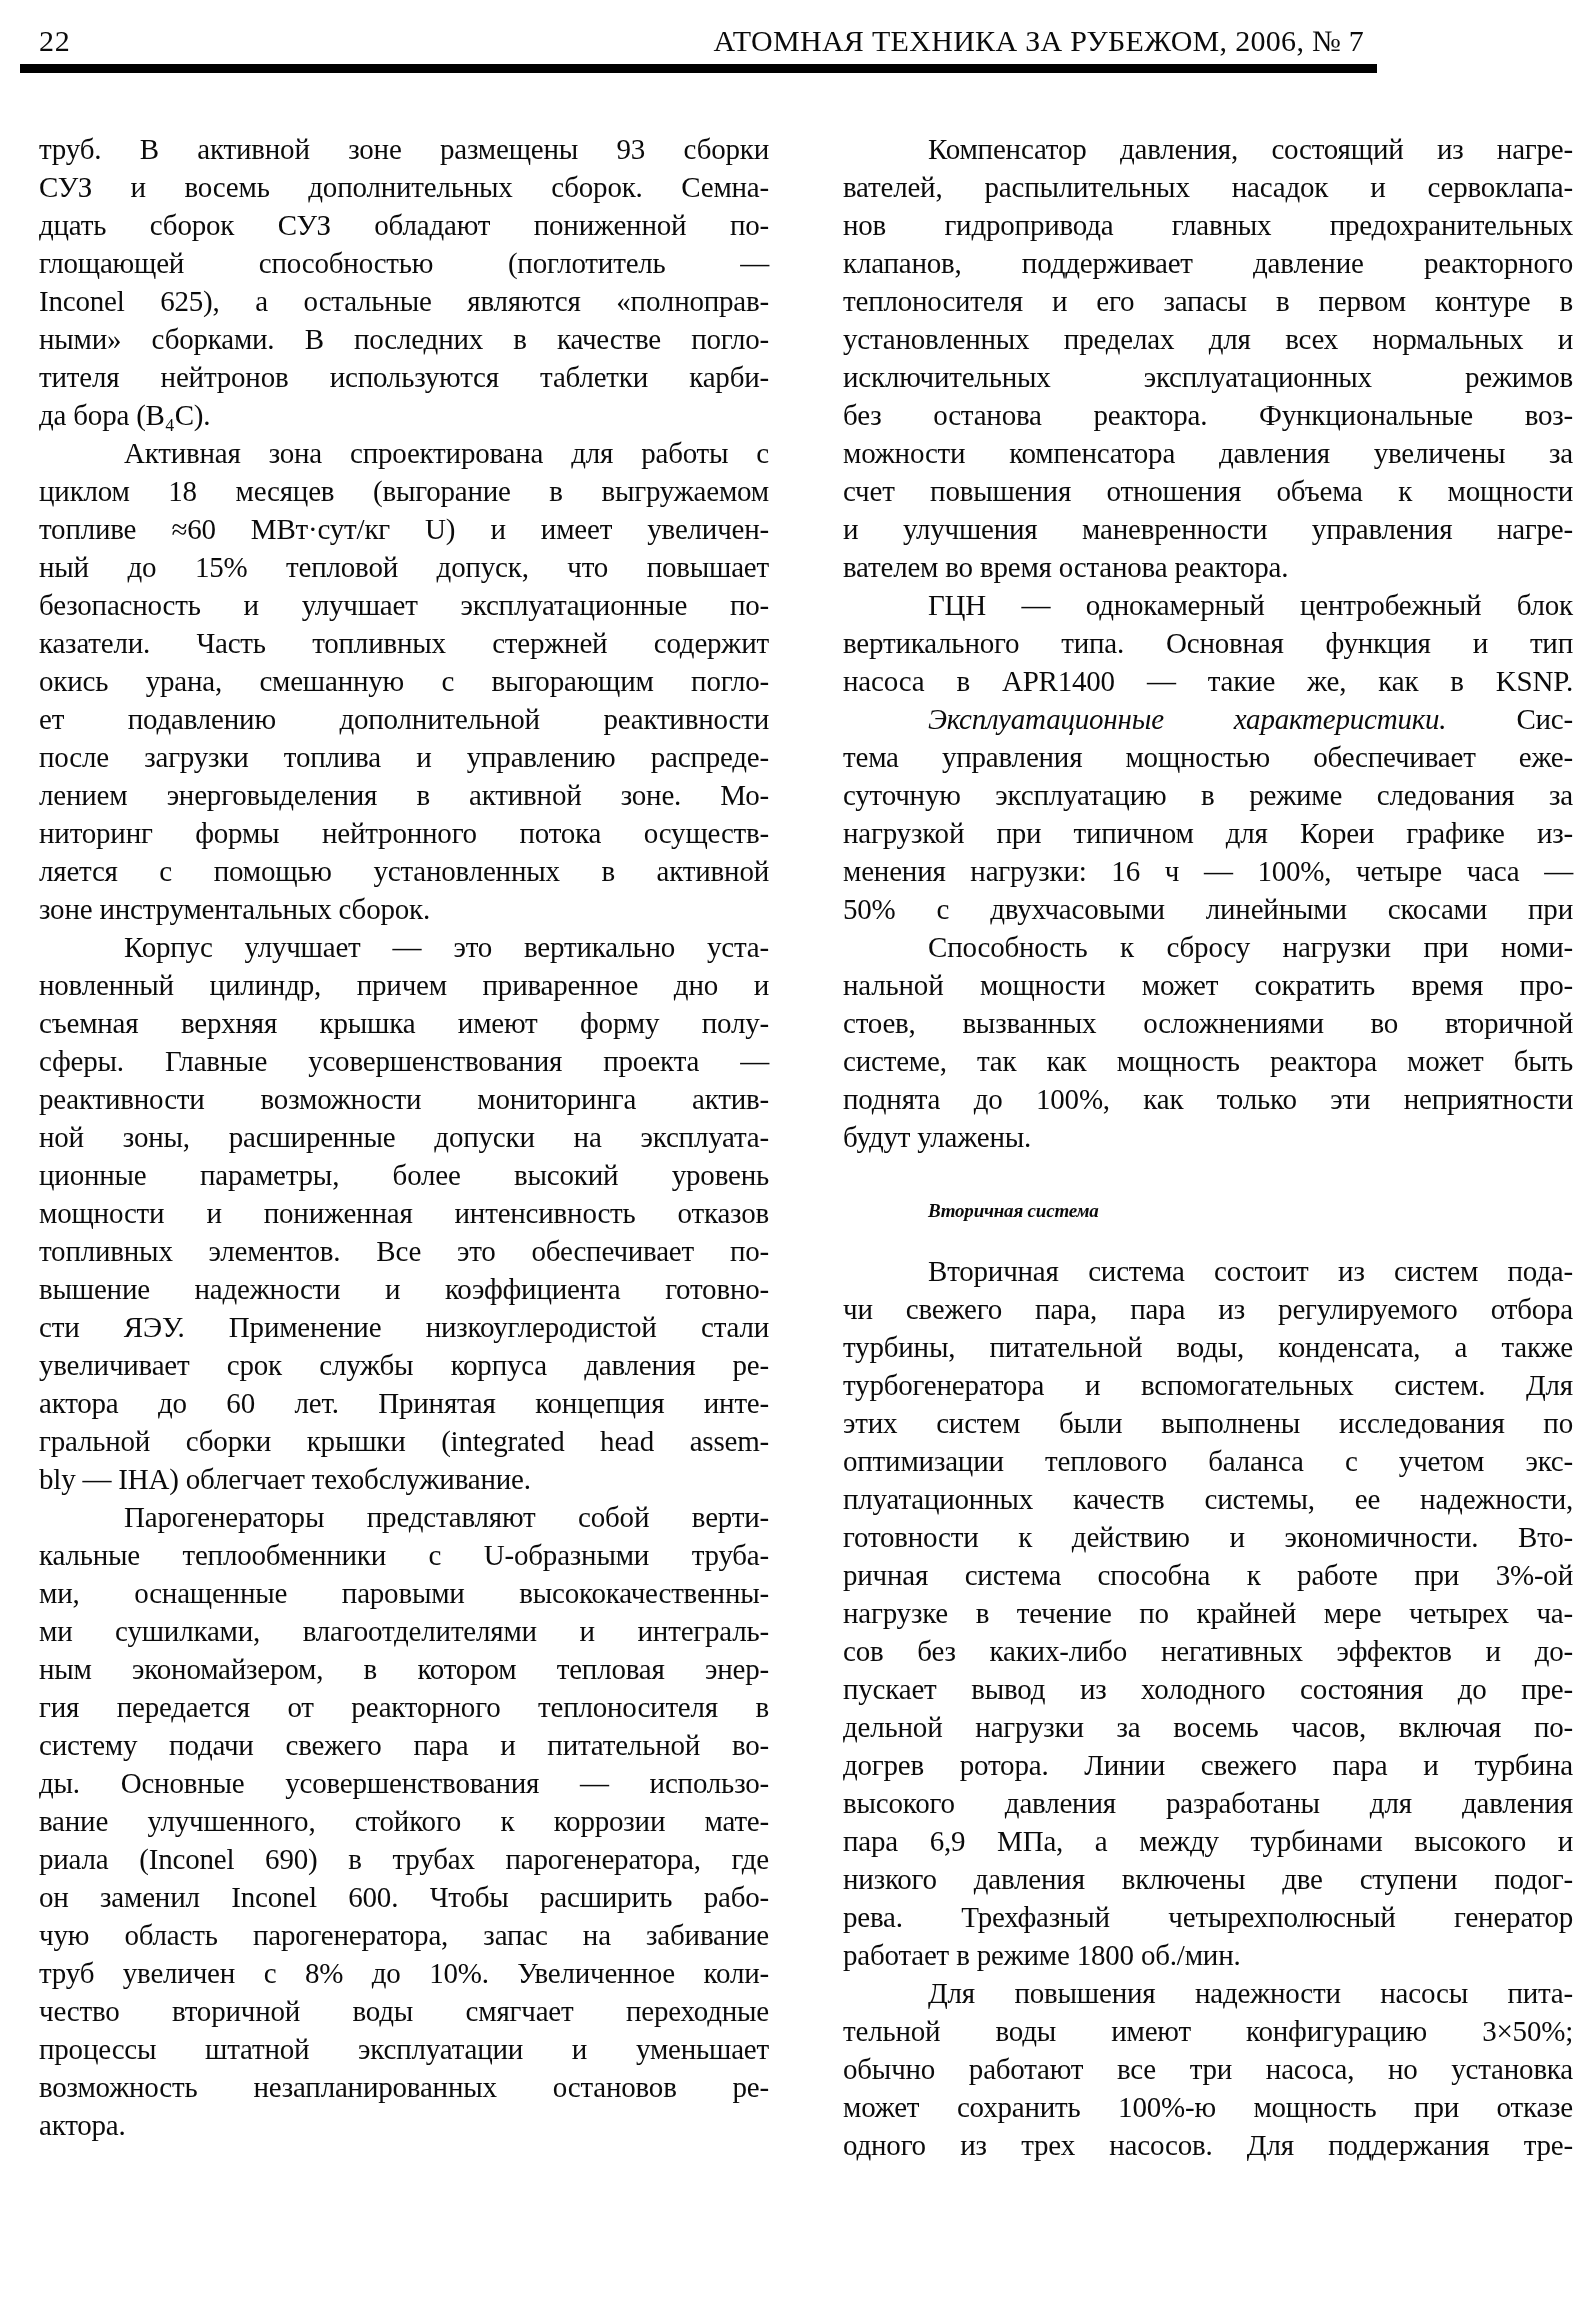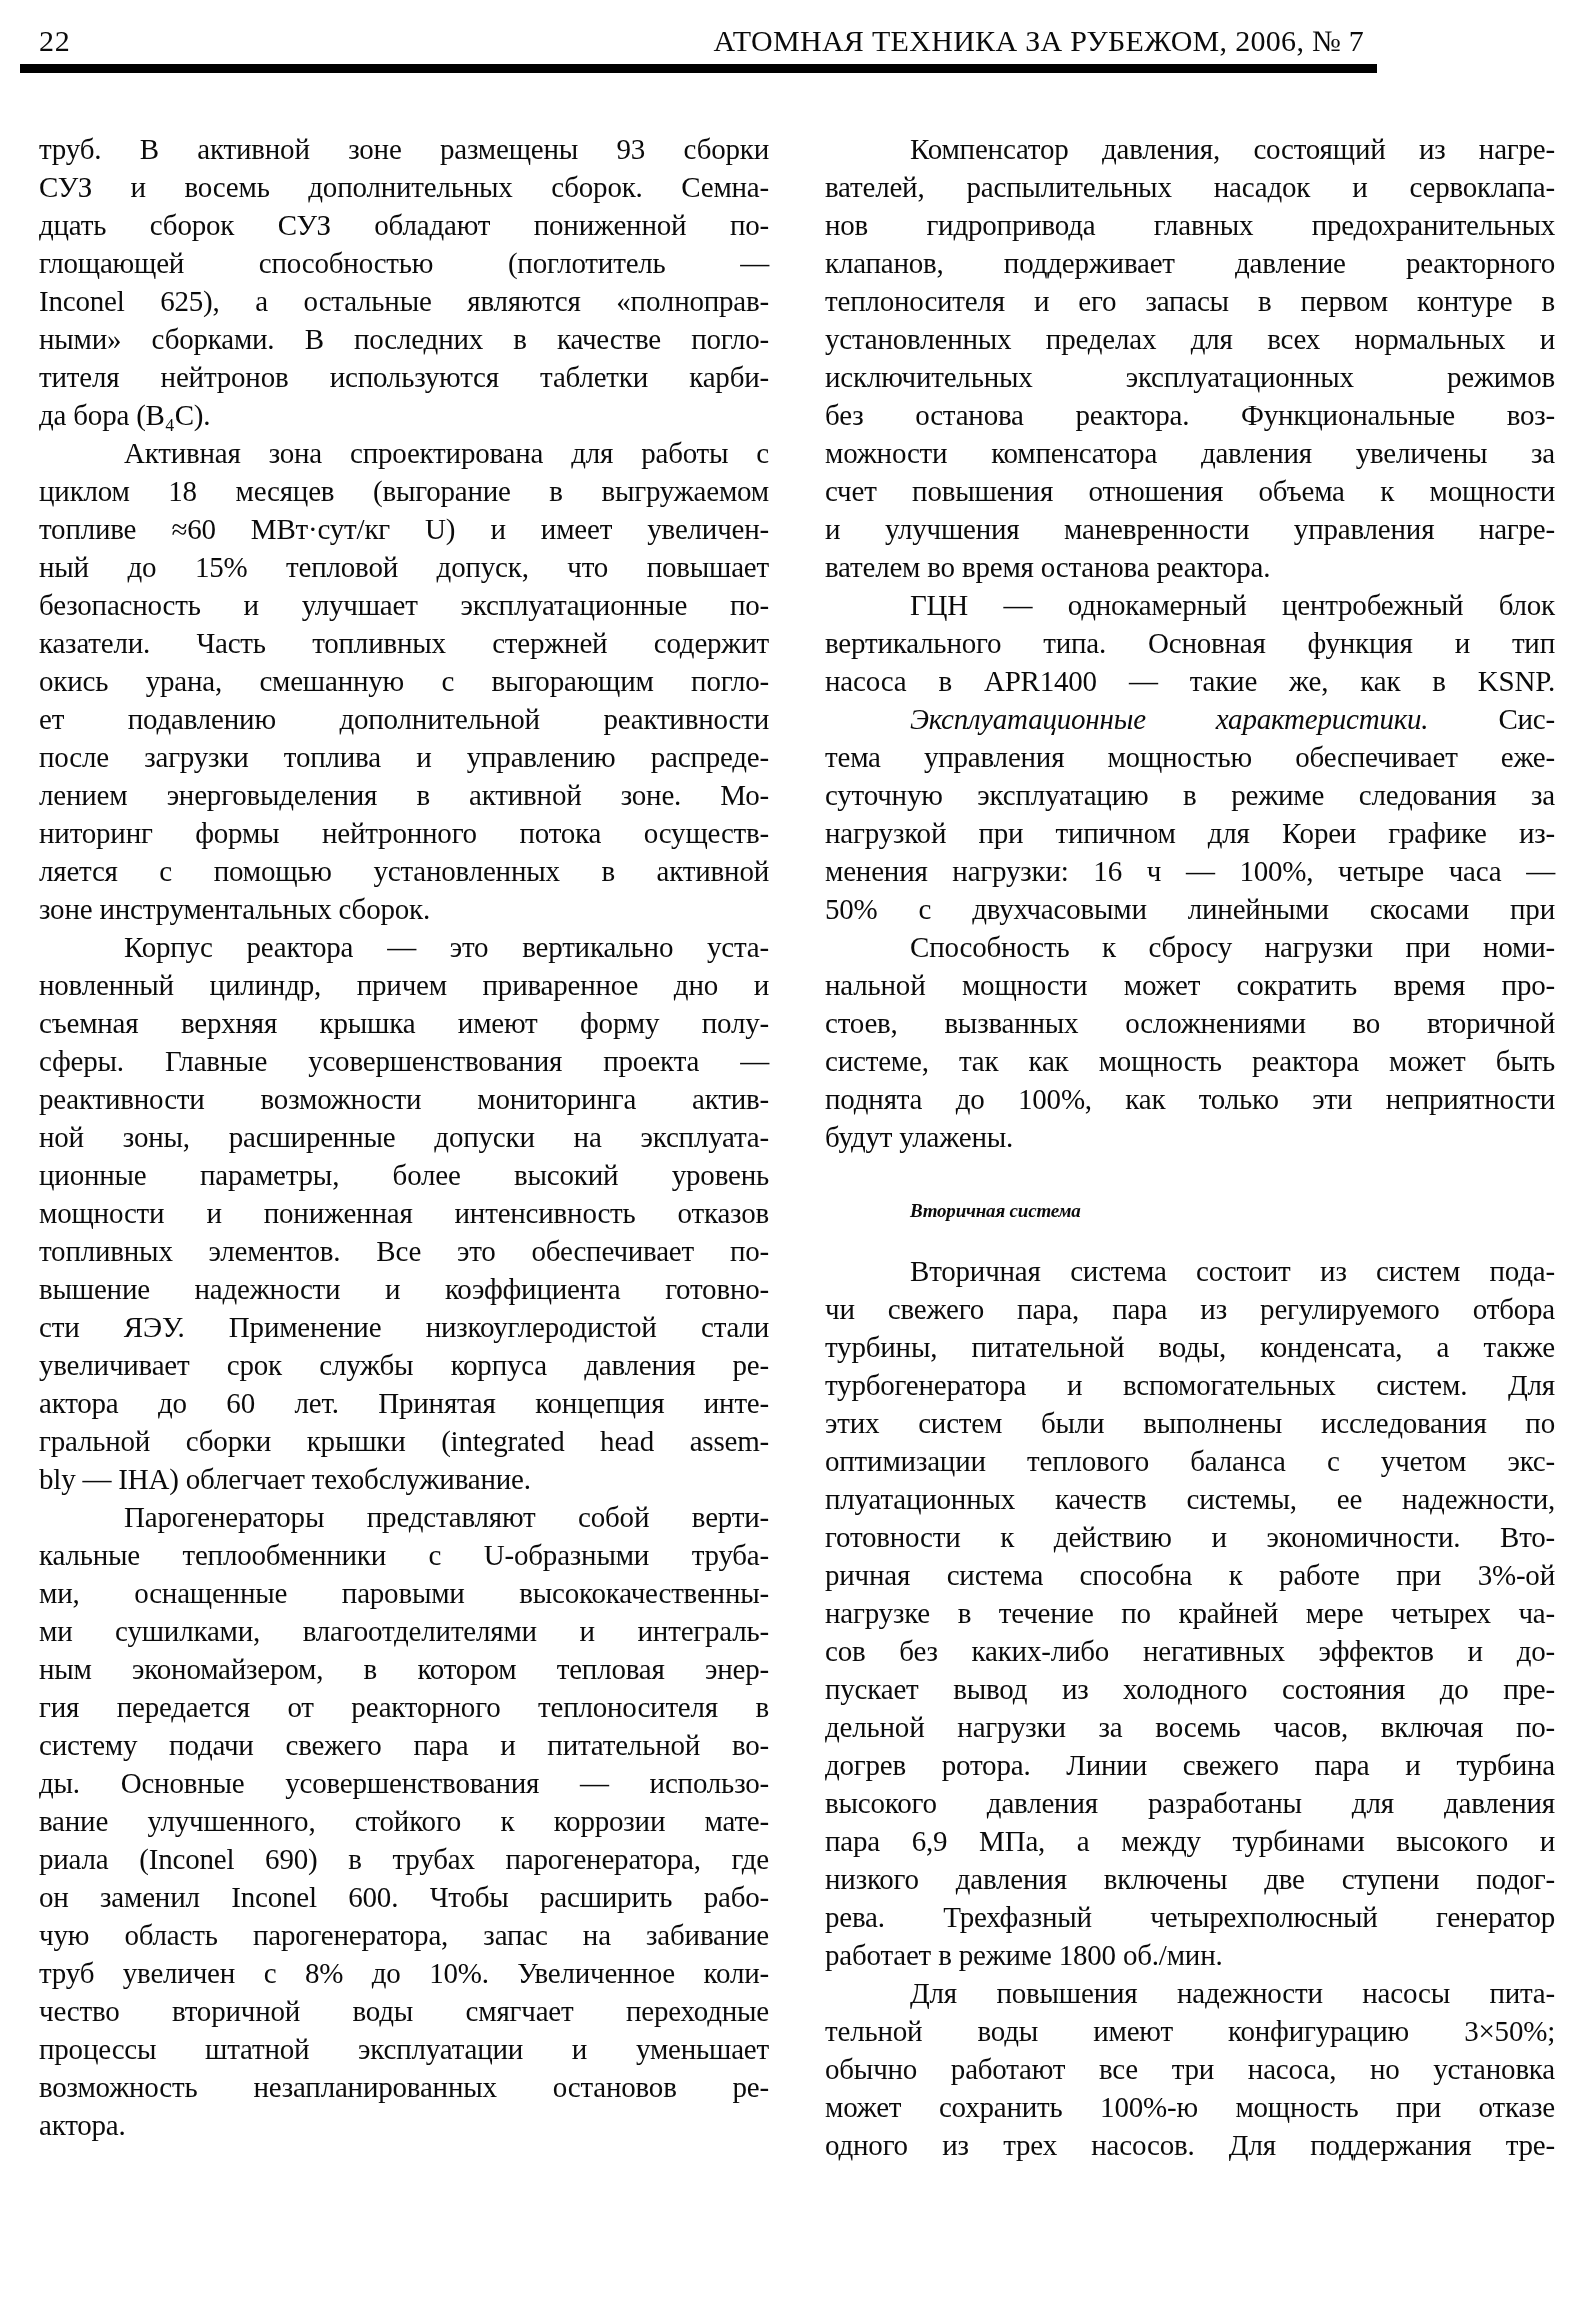--- a/index.html
+++ b/index.html
@@ -17,21 +17,21 @@
     padding: 22.6px 32px 0 39px;
     font-size: 30px; line-height: 35px;
     white-space: nowrap;
   }
   .header .page-number { letter-spacing: 0.7px; }
   .header .journal-title { letter-spacing: 0.3px; }
 
   .rule { height: 8.6px; background: #000; margin: 6.6px 18.6px 0 20px; }
 
   .columns {
-    display: flex; column-gap: 56px;
+    display: flex; column-gap: 74px;
     padding: 57px 22.6px 0 39px;
   }
   .col {
     width: 730px; flex: 0 0 730px;
     font-size: 29px; line-height: 38px;
     letter-spacing: -0.2px;
   }
 
   .para { margin: 0; }
   .tline { text-align: justify; text-align-last: justify; }
@@ -81,21 +81,21 @@
           <div class="tline">казатели. Часть топливных стержней содержит</div>
           <div class="tline">окись урана, смешанную с выгорающим погло-</div>
           <div class="tline">ет подавлению дополнительной реактивности</div>
           <div class="tline">после загрузки топлива и управлению распреде-</div>
           <div class="tline">лением энерговыделения в активной зоне. Мо-</div>
           <div class="tline">ниторинг формы нейтронного потока осуществ-</div>
           <div class="tline">ляется с помощью установленных в активной</div>
           <div class="tline tline-last">зоне инструментальных сборок.</div>
         </div>
       <div class="para indent">
-          <div class="tline">Корпус реактора — это вертикально уста-</div>
+          <div class="tline">Корпус улучшает — это вертикально уста-</div>
           <div class="tline">новленный цилиндр, причем приваренное дно и</div>
           <div class="tline">съемная верхняя крышка имеют форму полу-</div>
           <div class="tline">сферы. Главные усовершенствования проекта —</div>
           <div class="tline">реактивности возможности мониторинга актив-</div>
           <div class="tline">ной зоны, расширенные допуски на эксплуата-</div>
           <div class="tline">ционные параметры, более высокий уровень</div>
           <div class="tline">мощности и пониженная интенсивность отказов</div>
           <div class="tline">топливных элементов. Все это обеспечивает по-</div>
           <div class="tline">вышение надежности и коэффициента готовно-</div>
           <div class="tline">сти ЯЭУ. Применение низкоуглеродистой стали</div>

